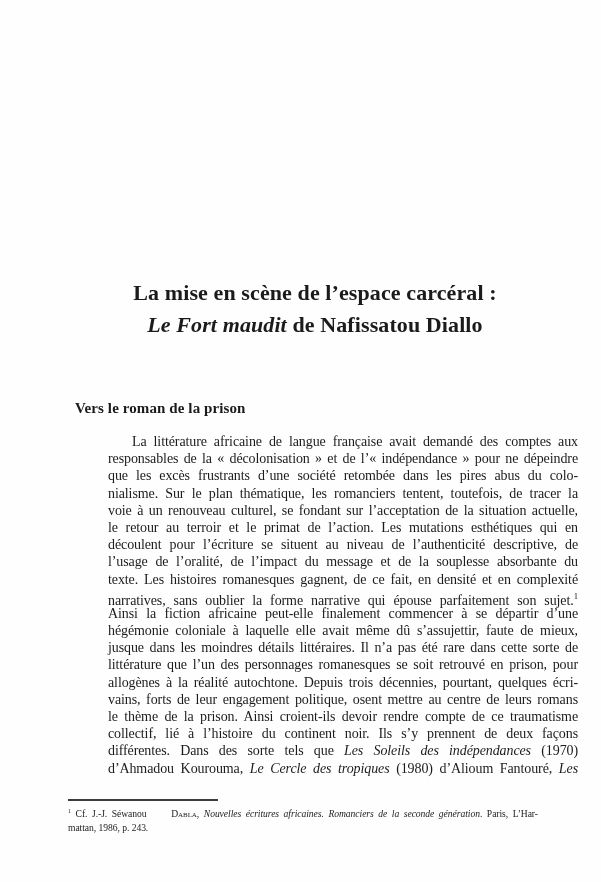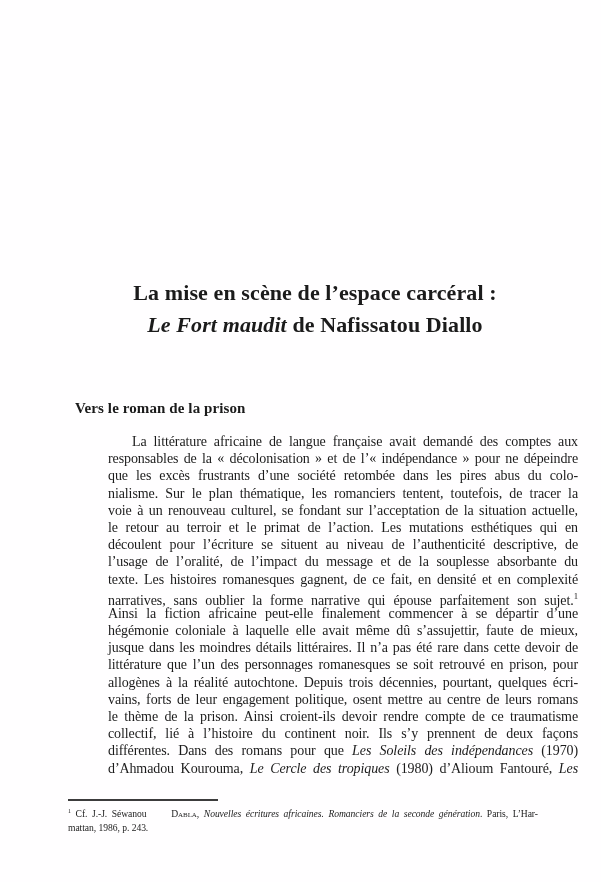--- a/index.html
+++ b/index.html
@@ -107,27 +107,27 @@
         <div class="line"><span>que les excès frustrants d’une société retombée dans les pires abus du colo-</span></div>
         <div class="line"><span>nialisme. Sur le plan thématique, les romanciers tentent, toutefois, de tracer la</span></div>
         <div class="line"><span>voie à un renouveau culturel, se fondant sur l’acceptation de la situation actuelle,</span></div>
         <div class="line"><span>le retour au terroir et le primat de l’action. Les mutations esthétiques qui en</span></div>
         <div class="line"><span>découlent pour l’écriture se situent au niveau de l’authenticité descriptive, de</span></div>
         <div class="line"><span>l’usage de l’oralité, de l’impact du message et de la souplesse absorbante du</span></div>
         <div class="line"><span>texte. Les histoires romanesques gagnent, de ce fait, en densité et en complexité</span></div>
         <div class="line"><span>narratives, sans oublier la forme narrative qui épouse parfaitement son sujet.</span><span class="sup">1</span></div>
         <div class="line"><span>Ainsi la fiction africaine peut-elle finalement commencer à se départir d’une</span></div>
         <div class="line"><span>hégémonie coloniale à laquelle elle avait même dû s’assujettir, faute de mieux,</span></div>
-        <div class="line"><span>jusque dans les moindres détails littéraires. Il n’a pas été rare dans cette devoir de</span></div>
+        <div class="line"><span>jusque dans les moindres détails littéraires. Il n’a pas été rare dans cette sorte de</span></div>
         <div class="line"><span>littérature que l’un des personnages romanesques se soit retrouvé en prison, pour</span></div>
         <div class="line"><span>allogènes à la réalité autochtone. Depuis trois décennies, pourtant, quelques écri-</span></div>
         <div class="line"><span>vains, forts de leur engagement politique, osent mettre au centre de leurs romans</span></div>
         <div class="line"><span>le thème de la prison. Ainsi croient-ils devoir rendre compte de ce traumatisme</span></div>
         <div class="line"><span>collectif, lié à l’histoire du continent noir. Ils s’y prennent de deux façons</span></div>
-        <div class="line"><span>différentes. Dans des romans pour que </span><span class="i">Les Soleils des indépendances</span><span> (1970)</span></div>
+        <div class="line"><span>différentes. Dans des sorte tels que </span><span class="i">Les Soleils des indépendances</span><span> (1970)</span></div>
         <div class="line"><span>d’Ahmadou Kourouma, </span><span class="i">Le Cercle des tropiques</span><span> (1980) d’Alioum Fantouré, </span><span class="i">Les</span></div>
       </div>
 
     <div class="footnote-rule"></div>
 
     <div class="footnote">
       <div class="fn-line just"><span class="sup">1</span><span> Cf. J.-J. Séwanou </span><span class="sc">Dabla</span><span>, </span><span class="i">Nouvelles écritures africaines. Romanciers de la seconde génération</span><span>. Paris, L’Har-</span></div>
       <div class="fn-line"><span>mattan, 1986, p. 243.</span></div>
     </div>
 

